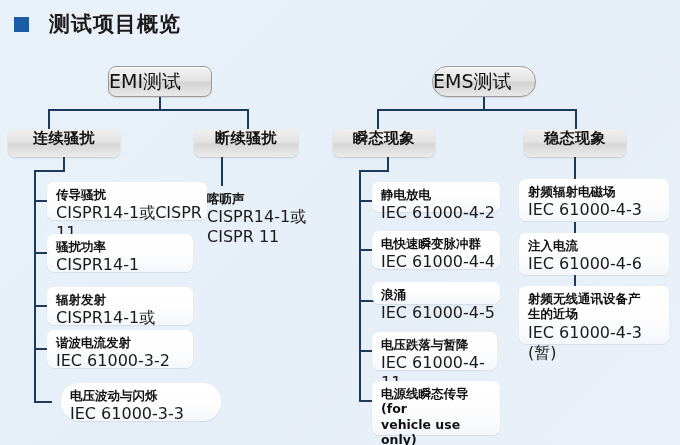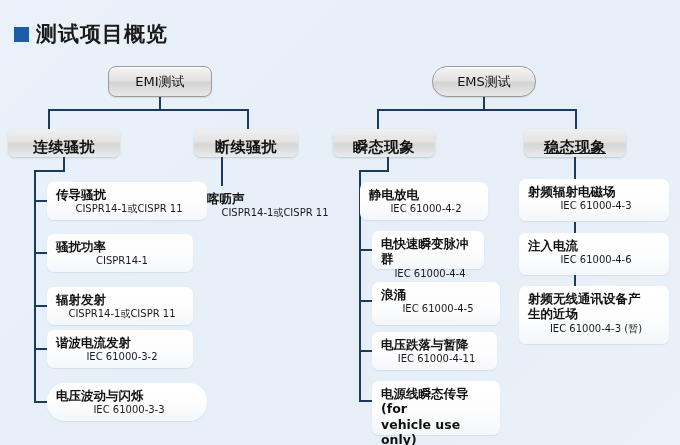--- a/index.html
+++ b/index.html
@@ -18,24 +18,24 @@
     position: relative;
     width: 680px;
     height: 445px;
     background: linear-gradient(135deg, #e9f1f9 0%, #e6eef7 60%, #eaf1f8 100%);
   }
 
   
   .title-row {
     position: absolute;
     left: 14px;
-    top: 24px;
+    top: 14px;
     display: flex;
     align-items: center;
-    gap: 7px;
+    gap: 20px;
   }
   .title-bullet {
     width: 15px;
     height: 15px;
     background: #1c5ba6;
     display: block;
   }
   .title-text {
     font-size: 21px;
     font-weight: bold;
@@ -46,34 +46,34 @@
 
   
   .root-box {
     position: absolute;
     border: 1px solid #9a9a9a;
     border-radius: 8px;
     background: linear-gradient(180deg, #f3f3f3 0%, #e2e2e2 48%, #d2d2d2 52%, #e9e9e9 100%);
     box-shadow: 0 1px 1px rgba(0,0,0,0.10), inset 0 1px 0 #ffffff;
     display: flex;
     align-items: center;
-    justify-content: center;
-    font-size: 13px;
+    justify-content: flex-start;
+    font-size: 19px;
     color: #111;
     box-sizing: border-box;
   }
 
   
   .cat-box {
     position: absolute;
     border-radius: 7px;
     background: linear-gradient(180deg, #f0f0f0 0%, #e3e3e3 45%, #d6d6d6 55%, #ebebeb 100%);
     box-shadow: 0 1px 2px rgba(90,100,115,0.28);
     display: flex;
-    align-items: flex-end;
+    align-items: flex-start;
     justify-content: center;
     font-size: 15px;
     font-weight: bold;
     color: #121212;
     box-sizing: border-box;
     letter-spacing: 0.5px;
   }
 
   
   .item-box {
@@ -89,26 +89,25 @@
     box-shadow: none;
   }
   .item-title {
     font-size: 12.5px;
     color: #111;
     font-weight: bold;
     line-height: 1.22;
     white-space: pre-line;
   }
   .item-std {
-    font-size: 10px;
+    font-size: 16px;
     color: #1a1a1a;
     line-height: 1.25;
     margin-top: 1px;
     white-space: pre-line;
-    text-align: center;
   }
 
   
   .ln {
     position: absolute;
     background: #1b3a5e;
   }
   .ln-v { width: 2px; }
   .ln-h { height: 2px; }
 </style>
@@ -145,21 +144,21 @@
   </div>
 
   <div class="cat-box" style="left:194px; top:129px; width:104px; height:28px;">
     <span>断续骚扰</span>
   </div>
 
   <div class="cat-box" style="left:333px; top:129px; width:102px; height:28px;">
     <span>瞬态现象</span>
   </div>
 
-  <div class="cat-box" style="left:524px; top:129px; width:102px; height:28px;text-decoration:underline;">
+  <div class="cat-box" style="left:524px; top:129px; width:102px; height:28px;">
     <span>稳态现象</span>
   </div>
 
   <div class="ln ln-v" style="left:63px; top:157px; height:15px;"></div>
   <div class="ln ln-h" style="left:34px; top:170px; width:31px;"></div>
   <div class="ln ln-v" style="left:34px; top:170px; height:233px;"></div>
   <div class="ln ln-h" style="left:34px; top:200px; width:18px;"></div>
   <div class="ln ln-h" style="left:34px; top:252px; width:18px;"></div>
   <div class="ln ln-h" style="left:34px; top:305px; width:18px;"></div>
   <div class="ln ln-h" style="left:34px; top:348px; width:18px;"></div>
@@ -174,50 +173,50 @@
     <div class="item-std">CISPR14-1</div>
   </div>
   <div class="item-box" style="left:47px; top:287px; width:146px; height:38px;">
     <div class="item-title">辐射发射</div>
     <div class="item-std">CISPR14-1或CISPR 11</div>
   </div>
   <div class="item-box" style="left:47px; top:330px; width:146px; height:38px;">
     <div class="item-title">谐波电流发射</div>
     <div class="item-std">IEC 61000-3-2</div>
   </div>
-  <div class="item-box" style="left:47px; top:383px; width:160px; height:38px;border-radius:18px;">
+  <div class="item-box" style="left:61px; top:383px; width:160px; height:38px;border-radius:18px;">
     <div class="item-title">电压波动与闪烁</div>
     <div class="item-std">IEC 61000-3-3</div>
   </div>
 
   <div class="ln ln-v" style="left:221px; top:157px; height:29px;"></div>
 
   <div class="item-box plain" style="left:198px; top:186px; width:150px; height:38px;">
     <div class="item-title">喀呖声</div>
     <div class="item-std">CISPR14-1或CISPR 11</div>
   </div>
 
   <div class="ln ln-v" style="left:387px; top:157px; height:15px;"></div>
   <div class="ln ln-h" style="left:359px; top:170px; width:30px;"></div>
   <div class="ln ln-v" style="left:359px; top:170px; height:232px;"></div>
   <div class="ln ln-h" style="left:359px; top:200px; width:18px;"></div>
   <div class="ln ln-h" style="left:359px; top:249px; width:18px;"></div>
   <div class="ln ln-h" style="left:359px; top:300px; width:18px;"></div>
   <div class="ln ln-h" style="left:359px; top:350px; width:18px;"></div>
   <div class="ln ln-h" style="left:359px; top:400px; width:18px;"></div>
 
-  <div class="item-box" style="left:360px; top:182px; width:128px; height:38px;">
+  <div class="item-box" style="left:372px; top:182px; width:128px; height:30px;">
     <div class="item-title">静电放电</div>
     <div class="item-std">IEC 61000-4-2</div>
   </div>
-  <div class="item-box" style="left:372px; top:231px; width:112px; height:38px;">
+  <div class="item-box" style="left:372px; top:231px; width:128px; height:38px;">
     <div class="item-title">电快速瞬变脉冲群</div>
     <div class="item-std">IEC 61000-4-4</div>
   </div>
-  <div class="item-box" style="left:372px; top:282px; width:128px; height:43px;">
+  <div class="item-box" style="left:372px; top:282px; width:128px; height:22px;">
     <div class="item-title">浪涌</div>
     <div class="item-std">IEC 61000-4-5</div>
   </div>
   <div class="item-box" style="left:372px; top:332px; width:125px; height:38px;">
     <div class="item-title">电压跌落与暂降</div>
     <div class="item-std">IEC 61000-4-11</div>
   </div>
   <div class="item-box" style="left:372px; top:381px; width:128px; height:54px;">
     <div class="item-title">电源线瞬态传导 (for
 vehicle use only)</div>

